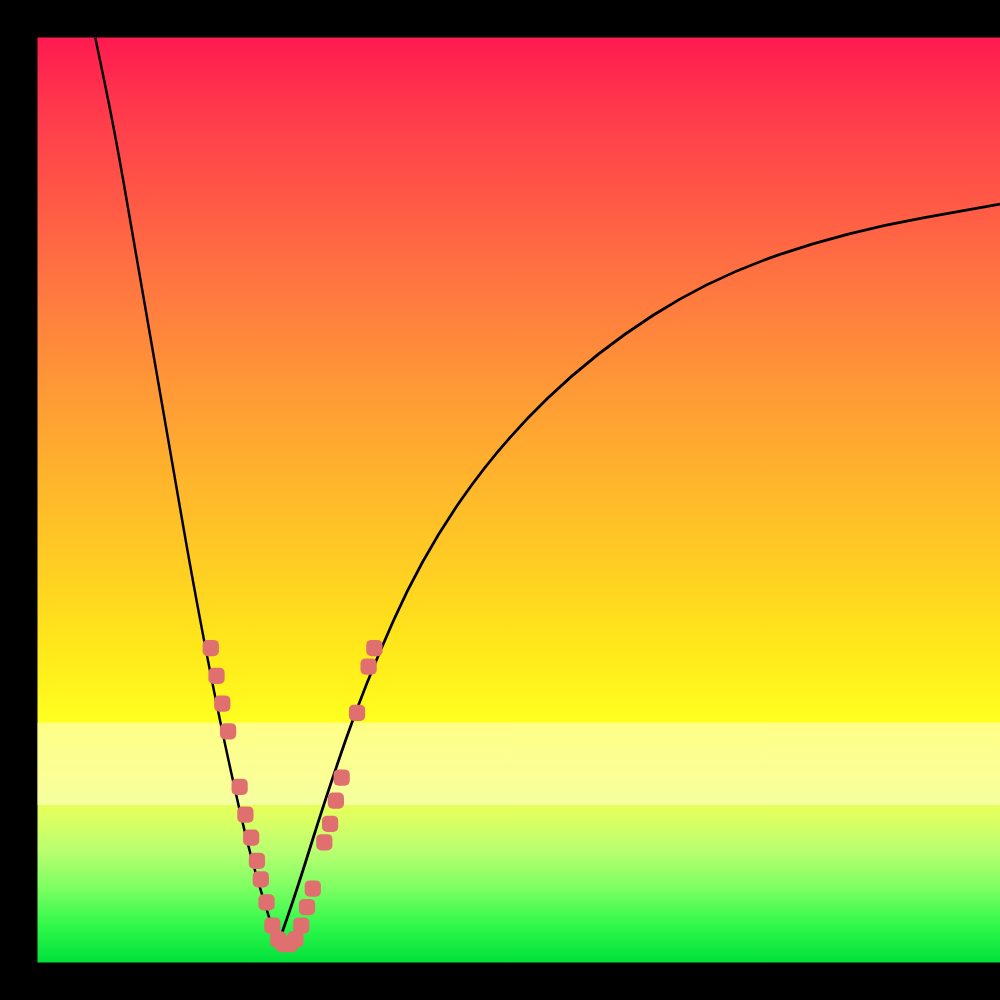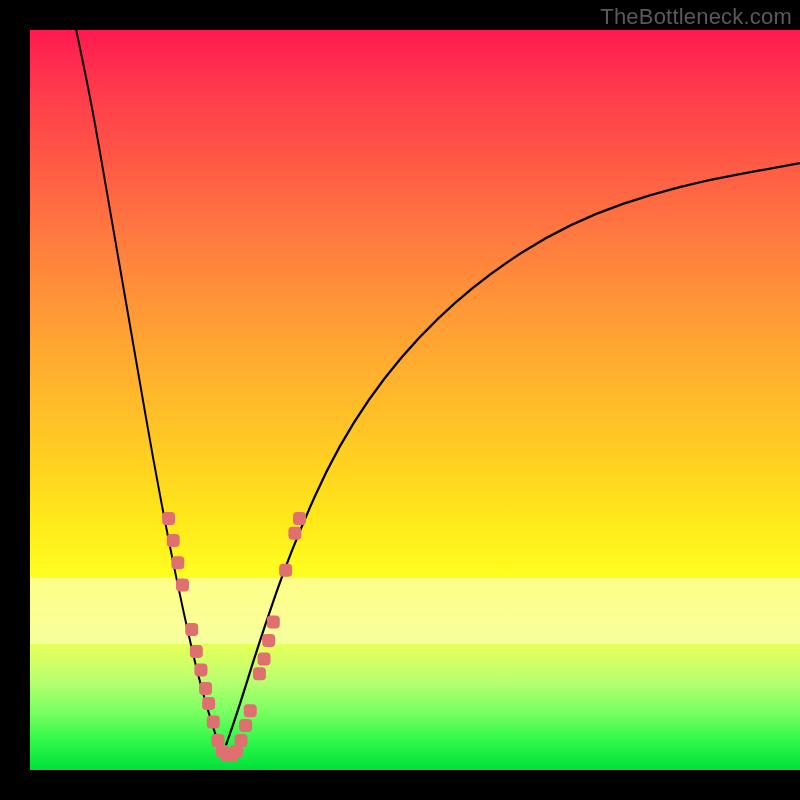--- a/index.html
+++ b/index.html
@@ -77,21 +77,20 @@
   }
   .marker {
     fill: #e07070;
     stroke: none;
   }
 </style>
 </head>
 <body>
 
 <div class="frame">
-  <div class="watermark">TheBottleneck.com</div>
 
   <div class="plot-area">
     <div class="pale-band"></div>
 
     <svg class="curves" viewBox="0 0 770 740" preserveAspectRatio="none">
       <path id="curve-left" class="curve" d="M 46.199999999999996 0 Q 46.199999999999996 0 53.9 37 Q 61.6 74 69.3 118.39999999999998 Q 77 162.79999999999995 84.69999999999999 207.19999999999996 Q 92.39999999999999 251.59999999999997 100.1 296 Q 107.80000000000001 340.4 115.5 384.79999999999995 Q 123.2 429.2 130.9 469.9 Q 138.6 510.6 146.3 547.6 Q 154 584.6 161.7 617.9000000000001 Q 169.4 651.2 177.1 677.1 Q 184.79999999999998 703 188.64999999999998 714.1 L 192.5 725.2"></path>
       <path id="curve-right" class="curve right" d="M 192.5 725.2 Q 192.5 725.2 200.2 703 Q 207.9 680.8 219.45 643.8 Q 231 606.8 246.4 562.4 Q 261.8 518 284.9 466.2 Q 308 414.4 338.79999999999995 370 Q 369.59999999999997 325.59999999999997 408.09999999999997 288.59999999999997 Q 446.59999999999997 251.59999999999997 492.79999999999995 221.99999999999997 Q 539 192.39999999999998 592.9 173.89999999999998 Q 646.8 155.39999999999998 708.4 144.3 L 770 133.20000000000005"></path>
       <g id="markers-left">
           <rect x="132.1" y="481.9" width="13" height="13" rx="4" class="marker"></rect>
           <rect x="136.72000000000003" y="504.1" width="13" height="13" rx="4" class="marker"></rect>

